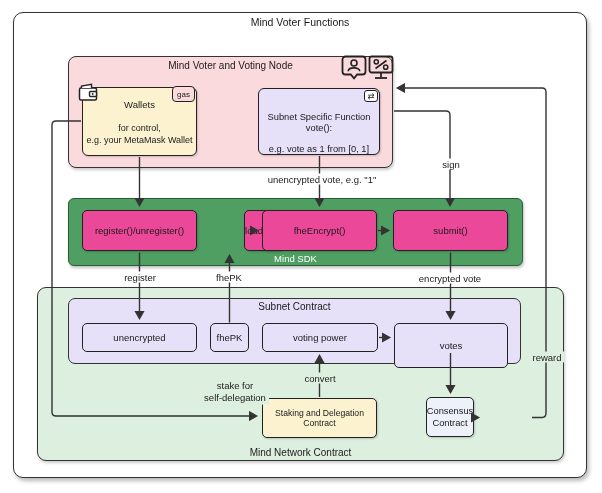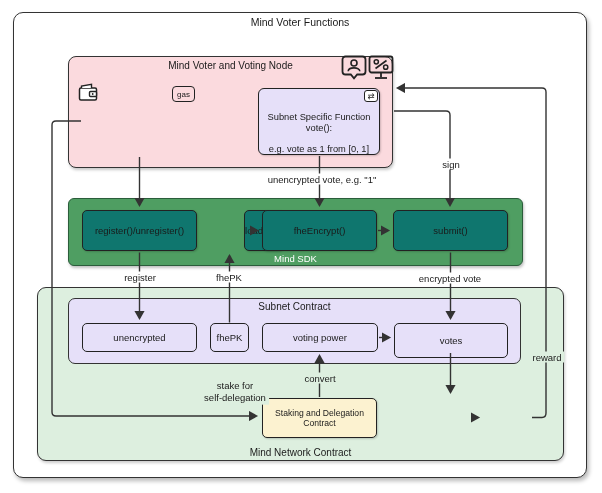--- a/index.html
+++ b/index.html
@@ -11,21 +11,21 @@
   .ctitle{text-align:center;font-size:10.5px;color:#1a1a1a;}
   .node{border:1.3px solid #222;border-radius:6px;display:flex;align-items:center;
     justify-content:center;text-align:center;box-shadow:1px 1px 2px rgba(0,0,0,.18);}
   .pinkbox{background:var(--pink,#fbdade);border:1.3px solid #333;border-radius:8px;
     box-shadow:1px 2px 3px rgba(0,0,0,.22);}
   .greenbar{background:var(--green_dark,#4f9e62);border:1.5px solid #2a5d3a;border-radius:6px;
     box-shadow:1px 2px 3px rgba(0,0,0,.25);}
   .greenzone{background:var(--green_light,#ddefdf);border:1.3px solid #333;border-radius:9px;
     box-shadow:1px 2px 3px rgba(0,0,0,.2);}
   .lavzone{background:var(--lavender,#e6e0f9);border:1.3px solid #333;border-radius:7px;}
-  .whitebox{background:#0f766e;font-size:9.5px;}
+  .whitebox{background:#ec4899;font-size:9.5px;}
   .lavbox{background:var(--lavender,#e6e0f9);font-size:9.5px;}
   .bluebox{background:var(--blue_light,#edf1fa);font-size:9.3px;line-height:1.3;}
   .yellowbox{background:var(--yellow,#fcf2d0);}
   .elabel{position:absolute;transform:translate(-50%,-50%);font-size:9.5px;
     padding:0 3px;white-space:nowrap;color:#1a1a1a;}
   .onwhite{background:#fff;}
   .ongreen{background:var(--green_light,#ddefdf);}
   svg.overlay{position:absolute;left:0;top:0;pointer-events:none;}
   svg.icon{display:block;}
 </style>
@@ -51,20 +51,27 @@
     <svg class="icon" width="26" height="26" viewBox="0 0 26 26">
       <rect x="1.5" y="1.5" width="23" height="16" rx="2" fill="none" stroke="#222" stroke-width="1.8"></rect>
       <line x1="7.5" y1="13.5" x2="18.5" y2="5.5" stroke="#222" stroke-width="1.6"></line>
       <circle cx="8.3" cy="6.8" r="2.1" fill="none" stroke="#222" stroke-width="1.5"></circle>
       <circle cx="17.7" cy="12.2" r="2.1" fill="none" stroke="#222" stroke-width="1.5"></circle>
       <line x1="13" y1="18" x2="13" y2="22" stroke="#222" stroke-width="1.8"></line>
       <line x1="7" y1="23" x2="19" y2="23" stroke="#222" stroke-width="1.8"></line>
     </svg>
   </div>
 
+  <div class="abs node yellowbox" style="left:82px;top:87px;width:115px;height:69px;border-radius:6px;">
+    <div style="display:flex;flex-direction:column;align-items:center;width:100%;">
+      <div style="font-size:9.5px;">Wallets</div>
+      <div style="font-size:9px;margin-top:13px;">for control,</div>
+      <div style="font-size:9px;margin-top:2px;">e.g. your MetaMask Wallet</div>
+    </div>
+  </div>
   <div class="abs" style="left:78px;top:83px;">
     <svg class="icon" width="20" height="19" viewBox="0 0 20 19">
       <rect x="1.5" y="5" width="17" height="12" rx="1.5" fill="#fff" stroke="#222" stroke-width="1.5"></rect>
       <path d="M3.5,5 V3 l10,-1.6 V5" fill="#fff" stroke="#222" stroke-width="1.4"></path>
       <rect x="11.5" y="8.5" width="7" height="5" rx="1" fill="#fff" stroke="#222" stroke-width="1.4"></rect>
       <circle cx="14.7" cy="11" r="0.9" fill="#222"></circle>
     </svg>
   </div>
   <div class="abs node" style="left:172px;top:86px;width:23px;height:16px;border-radius:4px;
        background:var(--pink,#fbdade);font-size:8px;border-width:1.2px;box-shadow:none;">gas</div>
@@ -89,23 +96,24 @@
 
   <div class="abs greenzone" style="left:37px;top:287px;width:527px;height:174px;"></div>
   <div class="abs ctitle" style="left:37px;top:447px;width:527px;font-size:10px;">Mind Network Contract</div>
 
   <div class="abs lavzone" style="left:68px;top:298px;width:453px;height:66px;"></div>
   <div class="abs ctitle" style="left:68px;top:301px;width:453px;font-size:10px;">Subnet Contract</div>
 
   <div class="abs node lavbox" style="left:82px;top:323px;width:115px;height:29px;border-radius:5px;box-shadow:none;">unencrypted</div>
   <div class="abs node lavbox" style="left:210px;top:323px;width:39px;height:29px;border-radius:5px;box-shadow:none;">fhePK</div>
   <div class="abs node lavbox" style="left:262px;top:323px;width:116px;height:29px;border-radius:5px;box-shadow:none;">voting power</div>
-  <div class="abs node lavbox" style="left:394px;top:323px;width:114px;height:35px;border-radius:5px;box-shadow:none;">votes</div>
+  <div class="abs node lavbox" style="left:394px;top:323px;width:114px;height:45px;border-radius:5px;box-shadow:none;">votes</div>
 
   <div class="abs node yellowbox" style="left:262px;top:398px;width:115px;height:40px;border-radius:5px;font-size:8.6px;">Staking and Delegation Contract</div>
+  <div class="abs node bluebox" style="left:426px;top:397px;width:48px;height:40px;border-radius:5px;padding:2px;">Consensus Contract</div>
 
   <svg class="overlay" width="602" height="493" viewBox="0 0 602 493">
     <defs>
       <marker id="arr" viewBox="0 0 10 10" refX="7" refY="5" markerWidth="7.5" markerHeight="7.5" orient="auto">
         <path d="M0,0 L9,5 L0,10 z" fill="#333"></path>
       </marker>
     </defs>
     <g stroke="#333" stroke-width="1.4" fill="none">
       <path d="M139.5,157 L139.5,205" marker-end="url(#arr)"></path>
       <path d="M319.5,156 L319.5,205" marker-end="url(#arr)"></path>

